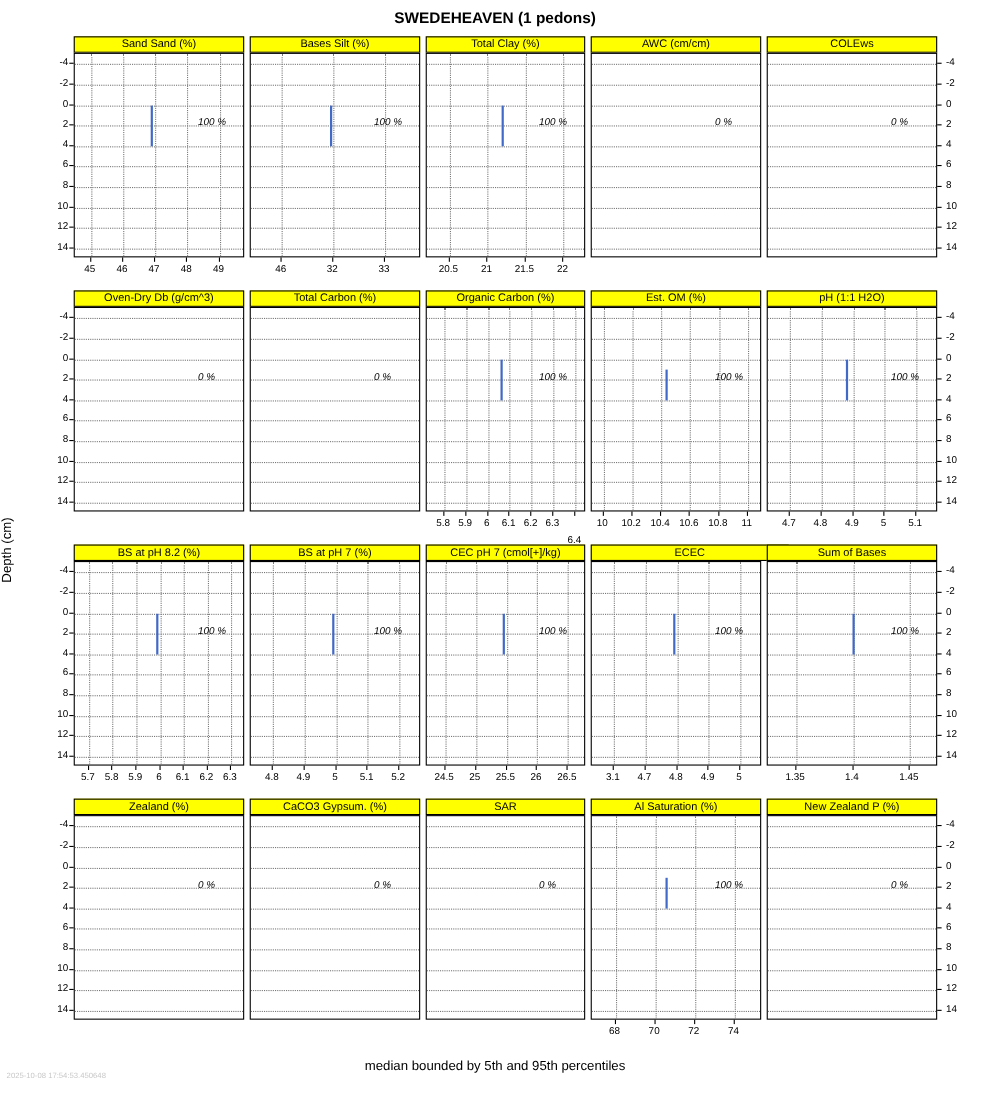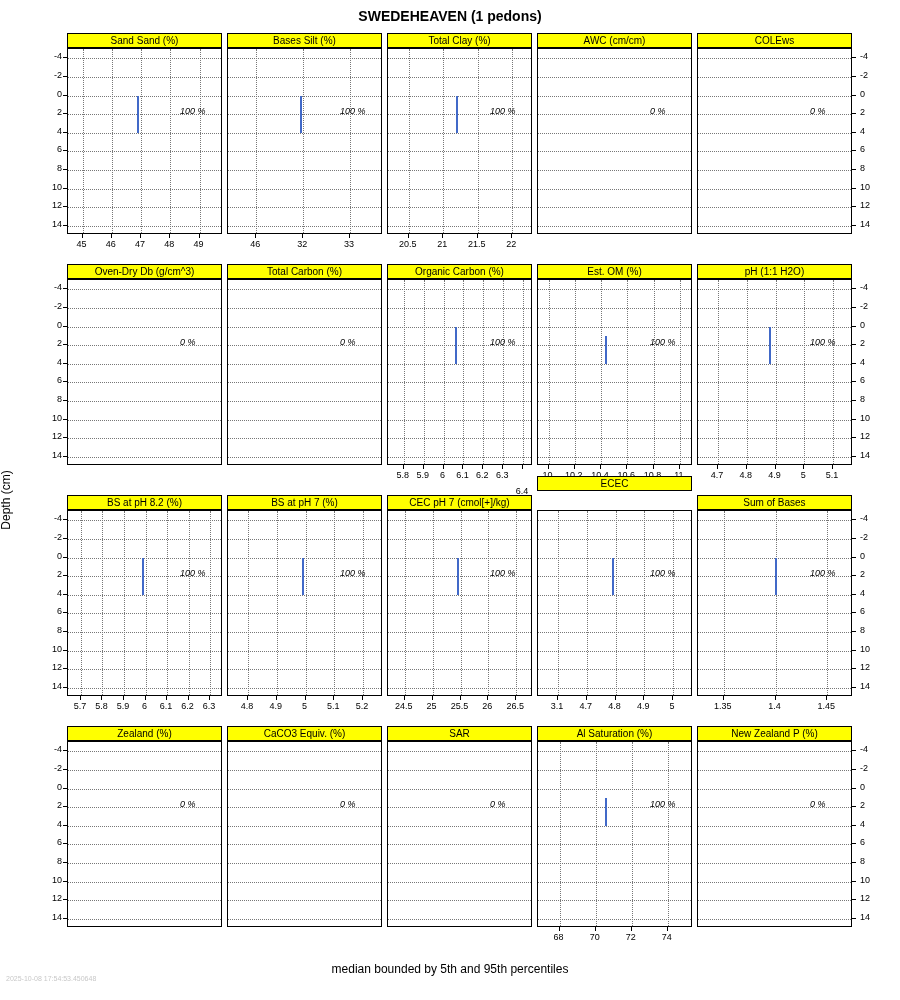--- a/index.html
+++ b/index.html
@@ -380,21 +380,21 @@
     <div class="xtickmark" style="left: 403.731px; top: 696px;"></div>
     <div class="xtick" style="left: 411.615px; top: 701px; width: 40px;">25</div>
     <div class="xtickmark" style="left: 431.615px; top: 696px;"></div>
     <div class="xtick" style="left: 439.5px; top: 701px; width: 40px;">25.5</div>
     <div class="xtickmark" style="left: 459.5px; top: 696px;"></div>
     <div class="xtick" style="left: 467.385px; top: 701px; width: 40px;">26</div>
     <div class="xtickmark" style="left: 487.385px; top: 696px;"></div>
     <div class="xtick" style="left: 495.269px; top: 701px; width: 40px;">26.5</div>
     <div class="xtickmark" style="left: 515.269px; top: 696px;"></div>
     <div class="pct" style="left: 490px; top: 568.1px;">100 %</div>
-    <div class="hdr" style="left: 537px; top: 476px; width: 155px;">ECEC</div>
+    <div class="hdr" style="left: 537px; top: 495px; width: 180px;">ECEC</div>
     <div class="plot" style="left: 537px; top: 510px; width: 155px; height: 186px;">
       <div class="gl glh" style="top: 9.3px;"></div>
       <div class="gl glh" style="top: 27.9px;"></div>
       <div class="gl glh" style="top: 46.5px;"></div>
       <div class="gl glh" style="top: 65.1px;"></div>
       <div class="gl glh" style="top: 83.7px;"></div>
       <div class="gl glh" style="top: 102.3px;"></div>
       <div class="gl glh" style="top: 120.9px;"></div>
       <div class="gl glh" style="top: 139.5px;"></div>
       <div class="gl glh" style="top: 158.1px;"></div>
@@ -448,21 +448,21 @@
       <div class="gl glh" style="top: 46.5px;"></div>
       <div class="gl glh" style="top: 65.1px;"></div>
       <div class="gl glh" style="top: 83.7px;"></div>
       <div class="gl glh" style="top: 102.3px;"></div>
       <div class="gl glh" style="top: 120.9px;"></div>
       <div class="gl glh" style="top: 139.5px;"></div>
       <div class="gl glh" style="top: 158.1px;"></div>
       <div class="gl glh" style="top: 176.7px;"></div>
     </div>
     <div class="pct" style="left: 180px; top: 799.1px;">0 %</div>
-    <div class="hdr" style="left: 227px; top: 726px; width: 155px;">CaCO3 Equiv. (%)</div>
+    <div class="hdr" style="left: 227px; top: 726px; width: 155px;">CaCO3 Gypsum. (%)</div>
     <div class="plot" style="left: 227px; top: 741px; width: 155px; height: 186px;">
       <div class="gl glh" style="top: 9.3px;"></div>
       <div class="gl glh" style="top: 27.9px;"></div>
       <div class="gl glh" style="top: 46.5px;"></div>
       <div class="gl glh" style="top: 65.1px;"></div>
       <div class="gl glh" style="top: 83.7px;"></div>
       <div class="gl glh" style="top: 102.3px;"></div>
       <div class="gl glh" style="top: 120.9px;"></div>
       <div class="gl glh" style="top: 139.5px;"></div>
       <div class="gl glh" style="top: 158.1px;"></div>

